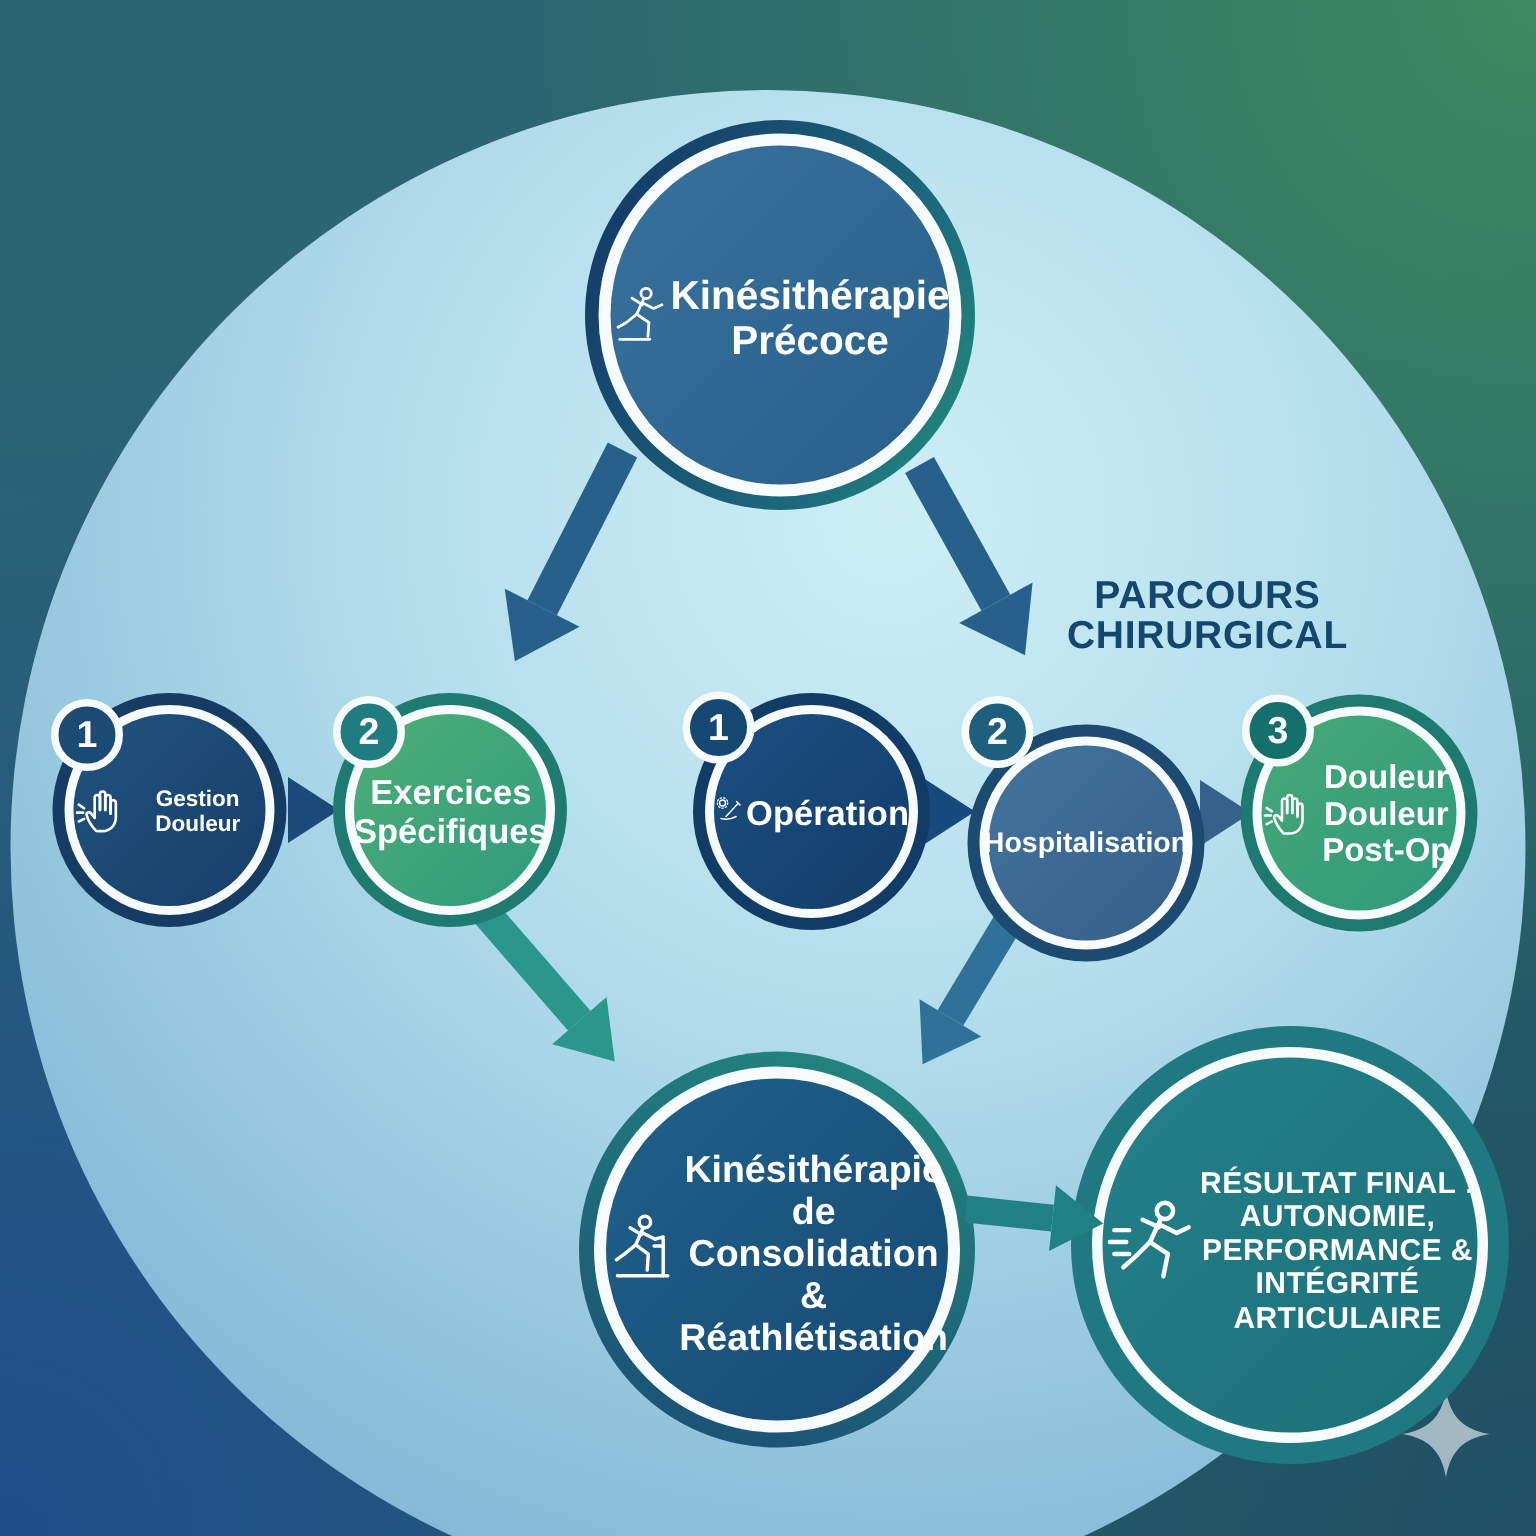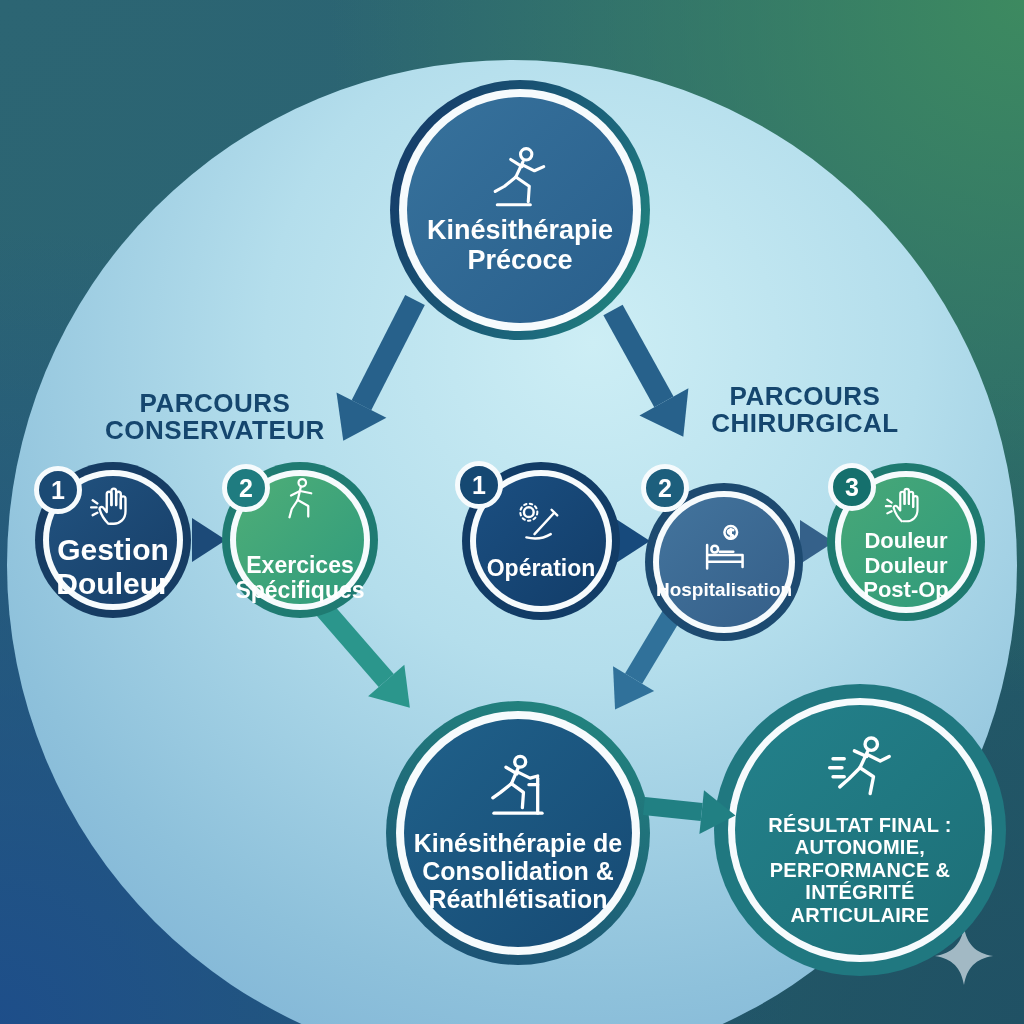--- a/index.html
+++ b/index.html
@@ -14,21 +14,21 @@
   }
   .big-circle{
     position:absolute;left:7px;top:60px;width:1010px;height:1010px;border-radius:50%;
     background:radial-gradient(circle at 58% 28%, #cdeef5 0%, #b4deec 35%, #8ec1db 70%, #74a9d2 100%);
   }
   
   .node{position:absolute;border-radius:50%;}
   .ring-outer{width:100%;height:100%;border-radius:50%;box-sizing:border-box;padding:9px;}
   .ring-white{width:100%;height:100%;border-radius:50%;box-sizing:border-box;background:#f6fbfd;padding:8px;}
   .node-inner{
-    width:100%;height:100%;border-radius:50%;display:flex;flex-direction:column;
+    width:100%;height:100%;border-radius:50%;display:flex;flex-direction:row;
     align-items:center;justify-content:center;text-align:center;color:#fff;
   }
   .node-label{font-weight:bold;line-height:1.12;}
   .icon{display:block;}
   
   .n-top .ring-outer{background:linear-gradient(115deg,#16406b 15%,#1d6b7d 70%,#23907c 100%);}
   .n-top .node-inner{background:linear-gradient(135deg,#37729c,#295f8c);}
   .n-a1 .ring-outer{background:#163c63;padding:8px;}
   .n-a1 .node-inner{background:linear-gradient(135deg,#21527f,#173f69);}
   .n-a2 .ring-outer{background:#1f7b72;padding:8px;}
@@ -93,21 +93,20 @@
   </div>
   <div class="arrow" style="left:682px;top:598px;width:130px;transform:rotate(121deg);--c:#30719a;--t:20px;--hl:36px;--hw:48px;">
     <div class="shaft"></div>
       <div class="head"></div>
   </div>
 
   <div class="tri" style="left:192px;top:518px;--c:#1c4a78;"></div>
   <div class="tri" style="left:616px;top:519px;--c:#174a7c;"></div>
   <div class="tri" style="left:800px;top:520px;--c:#35618a;"></div>
 
-  <div class="path-heading" style="left:70px;top:390px;">PARCOURS CONSERVATEUR</div>
   <div class="path-heading" style="left:660px;top:383px;">PARCOURS CHIRURGICAL</div>
 
   <div class="node n-top z5" style="left:390px;top:80px;width:260px;height:260px;">
     <div class="ring-outer">
         <div class="ring-white">
           <div class="node-inner">
       <svg class="icon" width="66" height="66" viewBox="0 0 64 64" fill="none" stroke="#ffffff" stroke-width="3" stroke-linecap="round" stroke-linejoin="round">
         <circle cx="38" cy="9" r="5.5"></circle>
         <path d="M35 16 L28 31"></path>
         <path d="M34 19 L46 25 L55 21"></path>
@@ -126,21 +125,21 @@
     <div class="ring-outer">
         <div class="ring-white">
           <div class="node-inner">
       <svg class="icon" width="50" height="50" viewBox="0 0 64 64" fill="none" stroke="#ffffff" stroke-width="3" stroke-linecap="round" stroke-linejoin="round">
         <path d="M26 56 C22 52 17 45 15 38 c-1 -3 3 -5 5 -2 l4 5 V18 a3 3 0 0 1 6 0 v14"></path>
         <path d="M30 32 V14 a3 3 0 0 1 6 0 v18"></path>
         <path d="M36 32 V18 a3 3 0 0 1 6 0 v18"></path>
         <path d="M42 36 V24 a3 3 0 0 1 6 0 v16 c0 10 -7 16 -15 16 h-5"></path>
         <path d="M6 26 l6 4 M4 35 h7 M6 45 l6 -3"></path>
       </svg>
-      <div class="node-label" style="font-size:30px;width:120px;margin-top:3px;">Gestion Douleur</div>
+      <div class="node-label" style="font-size:15px;width:120px;margin-top:3px;">Gestion Douleur</div>
     </div>
         </div>
       </div>
   </div>
   <div class="badge" style="left:34px;top:466px;background:#1b4a74;">
     <span>1</span>
   </div>
 
   <div class="node n-a2 steps-circle z5" style="left:222px;top:462px;width:156px;height:156px;">
     <div class="ring-outer">

